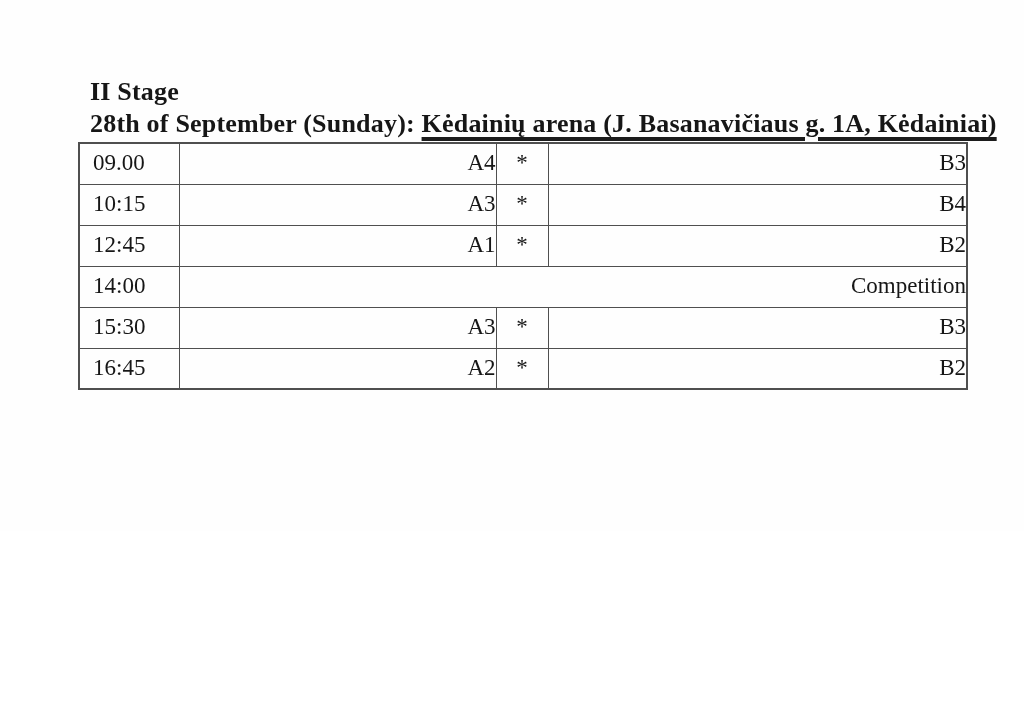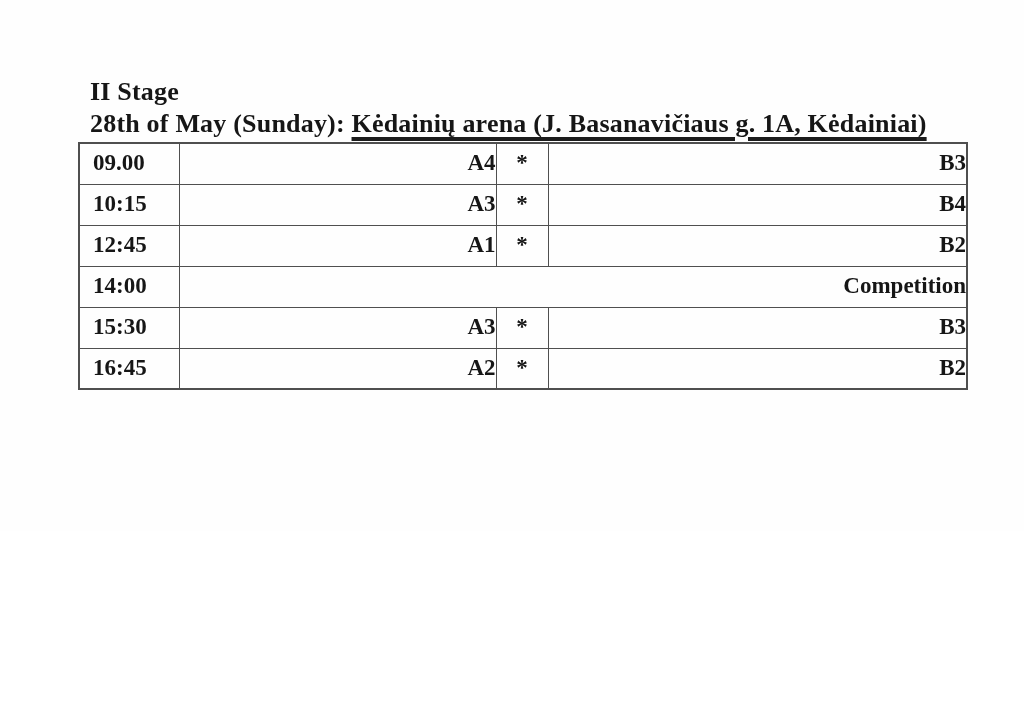--- a/index.html
+++ b/index.html
@@ -39,37 +39,37 @@
     table-layout: fixed;
   }
   table.schedule, table.schedule td {
     border: 1px solid #4f4f4f;
   }
   table.schedule { border-width: 2px; }
   td {
     height: 41px;
     vertical-align: top;
     padding-top: 5px;
-    font-weight: bold;
+    font-weight: normal;
     font-size: 23px;
     line-height: 1.25;
     overflow: hidden;
   }
   td.time   { text-align: left; padding-left: 13px; }
   td.center { text-align: right; }
   td.star   { text-align: center; font-size: 23px; }
 </style>
 </head>
 <body>
 
 <div class="page">
 
   <div class="heading">
     <div class="title">II Stage</div>
-    <div class="subtitle"><span>28th of May (Sunday): </span><span class="venue">Kėdainių arena (J. Basanavičiaus g. 1A, Kėdainiai)</span></div>
+    <div class="subtitle"><span>28th of September (Sunday): </span><span class="venue">Kėdainių arena (J. Basanavičiaus g. 1A, Kėdainiai)</span></div>
   </div>
 
   <table class="schedule">
     <colgroup>
       <col style="width:100px">
       <col style="width:317px">
       <col style="width:52px">
       <col style="width:419px">
     </colgroup>
     <tbody>

